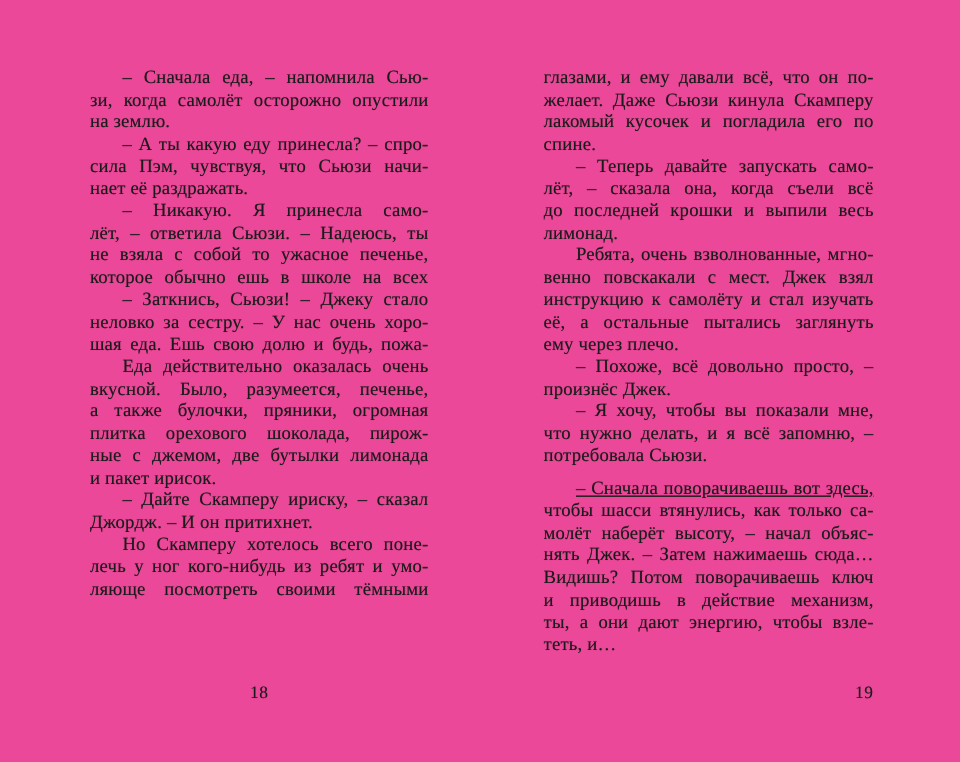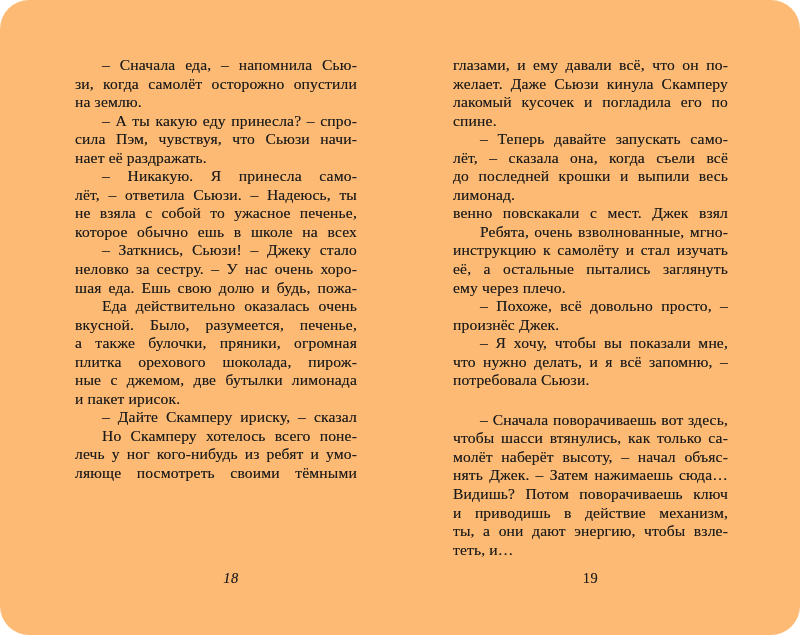--- a/index.html
+++ b/index.html
@@ -11,22 +11,21 @@
     width: 800px;
     height: 635px;
     position: relative;
     font-family: "Liberation Serif", "DejaVu Serif", serif;
     color: #1b1b1b;
     overflow: hidden;
   }
   .book {
     position: absolute;
     inset: 0;
-    background: #fdba74;
-    border-radius: 29px;
+    background: #ec4899;
   }
   .column {
     position: absolute;
     top: 56px;
   }
   .col-left {
     left: 75px;
     width: 282px;
   }
   .col-right {
@@ -42,39 +41,40 @@
     overflow: hidden;
   }
   .line.just {
     text-align: justify;
     text-align-last: justify;
   }
   .line.ind {
     text-indent: 27px;
   }
   .line.gap {
-    margin-top: 21px;
+    margin-top: 9px;
+    text-decoration: underline;
   }
   .pagenum {
     position: absolute;
     top: 569px;
     font-size: 14.5px;
     line-height: 18px;
     text-align: center;
     letter-spacing: 0.5px;
     text-shadow: 0 0 0.6px rgba(25,25,25,0.5);
   }
   .pn-left {
-    left: 90px;
+    left: 75px;
     width: 282px;
-    font-style: italic;
   }
   .pn-right {
     left: 453px;
     width: 275px;
+    text-align: right;
   }
 </style>
 </head>
 <body>
 
 <div class="book">
   <div class="column col-left">
       <div class="line just ind">– Сначала еда, – напомнила Сью-</div>
       <div class="line just">зи, когда самолёт осторожно опустили</div>
       <div class="line">на землю.</div>
@@ -88,35 +88,36 @@
       <div class="line just ind">– Заткнись, Сьюзи! – Джеку стало</div>
       <div class="line just">неловко за сестру. – У нас очень хоро-</div>
       <div class="line just">шая еда. Ешь свою долю и будь, пожа-</div>
       <div class="line just ind">Еда действительно оказалась очень</div>
       <div class="line just">вкусной. Было, разумеется, печенье,</div>
       <div class="line just">а также булочки, пряники, огромная</div>
       <div class="line just">плитка орехового шоколада, пирож-</div>
       <div class="line just">ные с джемом, две бутылки лимонада</div>
       <div class="line">и пакет ирисок.</div>
       <div class="line just ind">– Дайте Скамперу ириску, – сказал</div>
+      <div class="line">Джордж. – И он притихнет.</div>
       <div class="line just ind">Но Скамперу хотелось всего поне-</div>
       <div class="line just">лечь у ног кого-нибудь из ребят и умо-</div>
       <div class="line just">ляюще посмотреть своими тёмными</div>
     </div>
   <div class="column col-right">
       <div class="line just">глазами, и ему давали всё, что он по-</div>
       <div class="line just">желает. Даже Сьюзи кинула Скамперу</div>
       <div class="line just">лакомый кусочек и погладила его по</div>
       <div class="line">спине.</div>
       <div class="line just ind">– Теперь давайте запускать само-</div>
       <div class="line just">лёт, – сказала она, когда съели всё</div>
       <div class="line just">до последней крошки и выпили весь</div>
       <div class="line">лимонад.</div>
+      <div class="line just ind">Ребята, очень взволнованные, мгно-</div>
       <div class="line just">венно повскакали с мест. Джек взял</div>
-      <div class="line just ind">Ребята, очень взволнованные, мгно-</div>
       <div class="line just">инструкцию к самолёту и стал изучать</div>
       <div class="line just">её, а остальные пытались заглянуть</div>
       <div class="line">ему через плечо.</div>
       <div class="line just ind">– Похоже, всё довольно просто, –</div>
       <div class="line">произнёс Джек.</div>
       <div class="line just ind">– Я хочу, чтобы вы показали мне,</div>
       <div class="line just">что нужно делать, и я всё запомню, –</div>
       <div class="line">потребовала Сьюзи.</div>
       <div class="line just ind gap">– Сначала поворачиваешь вот здесь,</div>
       <div class="line just">чтобы шасси втянулись, как только са-</div>

